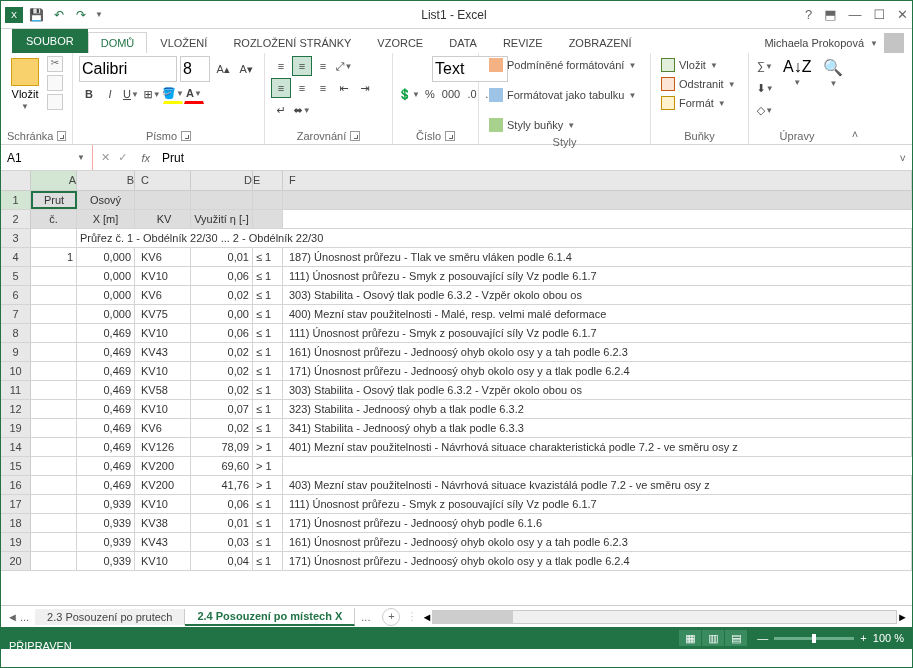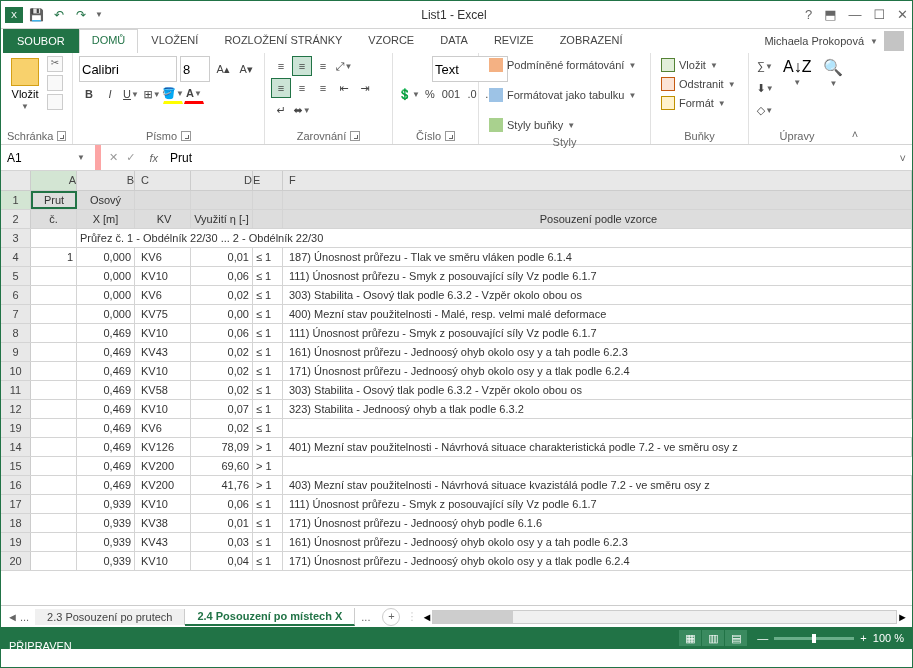--- a/index.html
+++ b/index.html
@@ -5,48 +5,48 @@
 *{margin:0;padding:0;box-sizing:border-box;font-family:"Segoe UI",Tahoma,sans-serif;font-size:11px;}
 body{background:#fff;width:913px;height:668px;overflow:hidden;position:relative;border:1px solid #217346;}
 
 .titlebar{height:28px;background:#fff;display:flex;align-items:center;padding:0 4px;border-bottom:1px solid #d4d4d4;}
 .qat{display:flex;gap:6px;align-items:center;}
 .qat-icon{width:16px;height:16px;display:flex;align-items:center;justify-content:center;color:#217346;font-size:12px;}
 .title-center{flex:1;text-align:center;color:#333;font-size:12px;}
 .win-controls{display:flex;gap:12px;align-items:center;color:#666;}
 .win-controls span{cursor:pointer;font-size:13px;}
 
-.tabbar{height:24px;background:#fff;display:flex;padding-left:2px;}
+.tabbar{height:24px;background:#fff;display:flex;align-items:flex-end;padding-left:11px;}
 .filetab{background:#217346;color:#fff;padding:4px 14px;font-size:11px;height:24px;display:flex;align-items:center;}
 .tab{padding:4px 12px;color:#444;font-size:11px;cursor:pointer;border:1px solid transparent;border-bottom:none;}
 .tab.active{border-color:#d4d4d4;background:#fff;color:#217346;}
 .user-area{margin-left:auto;display:flex;align-items:center;padding-right:8px;gap:6px;color:#444;}
 .avatar{width:20px;height:20px;background:#c4c4c4;}
 
 .ribbon{height:92px;background:#fff;border-bottom:1px solid #d4d4d4;display:flex;}
 .group{border-right:1px solid #e1e1e1;padding:3px 6px 0 6px;display:flex;flex-direction:column;justify-content:space-between;}
 .group-body{display:flex;gap:4px;align-items:flex-start;flex:1;}
 .group-label{text-align:center;color:#666;font-size:10px;padding:2px 0;display:flex;justify-content:center;align-items:center;gap:4px;}
 .dialoglauncher{width:10px;height:10px;border:1px solid #999;position:relative;}
 .dialoglauncher:after{content:"";position:absolute;right:1px;bottom:1px;width:3px;height:3px;border-right:1px solid #666;border-bottom:1px solid #666;}
 .big-btn{display:flex;flex-direction:column;align-items:center;gap:2px;padding:2px 4px;cursor:pointer;}
 .big-icon{width:28px;height:28px;background:#f8d16c;border:1px solid #d4a017;position:relative;}
 .small-btns{display:flex;flex-direction:column;gap:3px;}
 .sb{width:16px;height:16px;border:1px solid #ccc;background:#f9f9f9;}
 .font-row{display:flex;gap:3px;align-items:center;}
-.font-sel{border:1px solid #ccc;height:20px;font-size:13px;padding:12px 2px;background:#fff;}
+.font-sel{border:1px solid #ccc;height:20px;font-size:16px;padding:12px 2px;background:#fff;}
 .icon-btn{width:20px;height:20px;display:flex;align-items:center;justify-content:center;border:1px solid transparent;cursor:pointer;color:#444;font-size:11px;}
 .row{display:flex;gap:1px;align-items:center;}
 .col{display:flex;flex-direction:column;gap:2px;}
 .align-active{background:#cce4d6;border:1px solid #217346;}
 .styles-btn{display:flex;align-items:center;gap:4px;padding:2px 4px;cursor:pointer;color:#444;}
 .styles-ico{width:14px;height:14px;}
 
 .formula-bar{height:26px;border-bottom:1px solid #d4d4d4;display:flex;align-items:center;background:#fff;}
-.namebox{width:100px;border-right:6px solid #fca5a5;padding:0 6px;height:100%;display:flex;align-items:center;}
+.namebox{width:92px;border-right:1px solid #fca5a5;padding:0 6px;height:100%;display:flex;align-items:center;}
 .namebox input{border:none;width:70px;font-size:12px;outline:none;}
 .fb-btns{display:flex;gap:8px;padding:0 8px;color:#999;}
 .fx{font-style:italic;color:#666;padding:0 6px;}
 .formula-input{flex:1;border:none;padding:0 6px;font-size:12px;outline:none;}
 
 .grid-wrap{position:relative;height:434px;overflow:hidden;background:#fff;}
 .col-headers{display:flex;height:20px;background:#f0f0f0;border-bottom:1px solid #ccc;}
 .ch{border-right:1px solid #ccc;text-align:center;color:#444;line-height:19px;background:#e8e8e8;}
 .ch.sel{background:#d3e5d3;}
 .corner{width:30px;background:#e8e8e8;border-right:1px solid #ccc;}
@@ -196,21 +196,21 @@
         <span class="dialoglauncher"></span>
       </div>
   </div>
 
   <div class="group" style="width:86px;">
     <div class="group-body col">
       <input class="font-sel" style="width: 76px; margin-left: 33px;" value="Text">
       <div class="row">
         <div class="icon-btn">💲<span class="dd">▼</span></div>
         <div class="icon-btn">%</div>
-        <div class="icon-btn">001</div>
+        <div class="icon-btn">000</div>
         <div class="icon-btn">.0</div>
         <div class="icon-btn">.00</div>
       </div>
     </div>
     <div class="group-label">
         <span>Číslo</span>
         <span class="dialoglauncher"></span>
       </div>
   </div>
 
@@ -318,21 +318,20 @@
     <div class="cell cF"></div>
   </div>
 
   <div class="row-line hdr-row">
     <div class="rh">2</div>
     <div class="cell cA">č.</div>
     <div class="cell cB">X [m]</div>
     <div class="cell cC" style="text-align:center;">KV</div>
     <div class="cell cD">Využití η [-]</div>
     <div class="cell cE"></div>
-    <div class="cell cF">Posouzení podle vzorce</div>
   </div>
 
   <div class="row-line">
     <div class="rh">3</div>
     <div class="cell cA"></div>
     <div class="cell" style="flex:1;border-right:1px solid #d4d4d4;padding-left:3px;">Průřez č. 1 - Obdélník 22/30 ... 2 - Obdélník 22/30</div>
   </div>
 
   <div id="data-rows">
       <div class="row-line">
@@ -416,20 +415,21 @@
         <div class="cell cE">≤ 1</div>
         <div class="cell cF">323) Stabilita - Jednoosý ohyb a tlak podle 6.3.2</div>
       </div>
       <div class="row-line">
         <div class="rh">19</div>
         <div class="cell cA"></div>
         <div class="cell cB">0,469</div>
         <div class="cell cC">KV6</div>
         <div class="cell cD">0,02</div>
         <div class="cell cE">≤ 1</div>
+        <div class="cell cF">341) Stabilita - Jednoosý ohyb a tlak podle 6.3.3</div>
       </div>
       <div class="row-line">
         <div class="rh">14</div>
         <div class="cell cA"></div>
         <div class="cell cB">0,469</div>
         <div class="cell cC">KV126</div>
         <div class="cell cD">78,09</div>
         <div class="cell cE">&gt; 1</div>
         <div class="cell cF">401) Mezní stav použitelnosti - Návrhová situace charakteristická podle 7.2 - ve směru osy z</div>
       </div>

